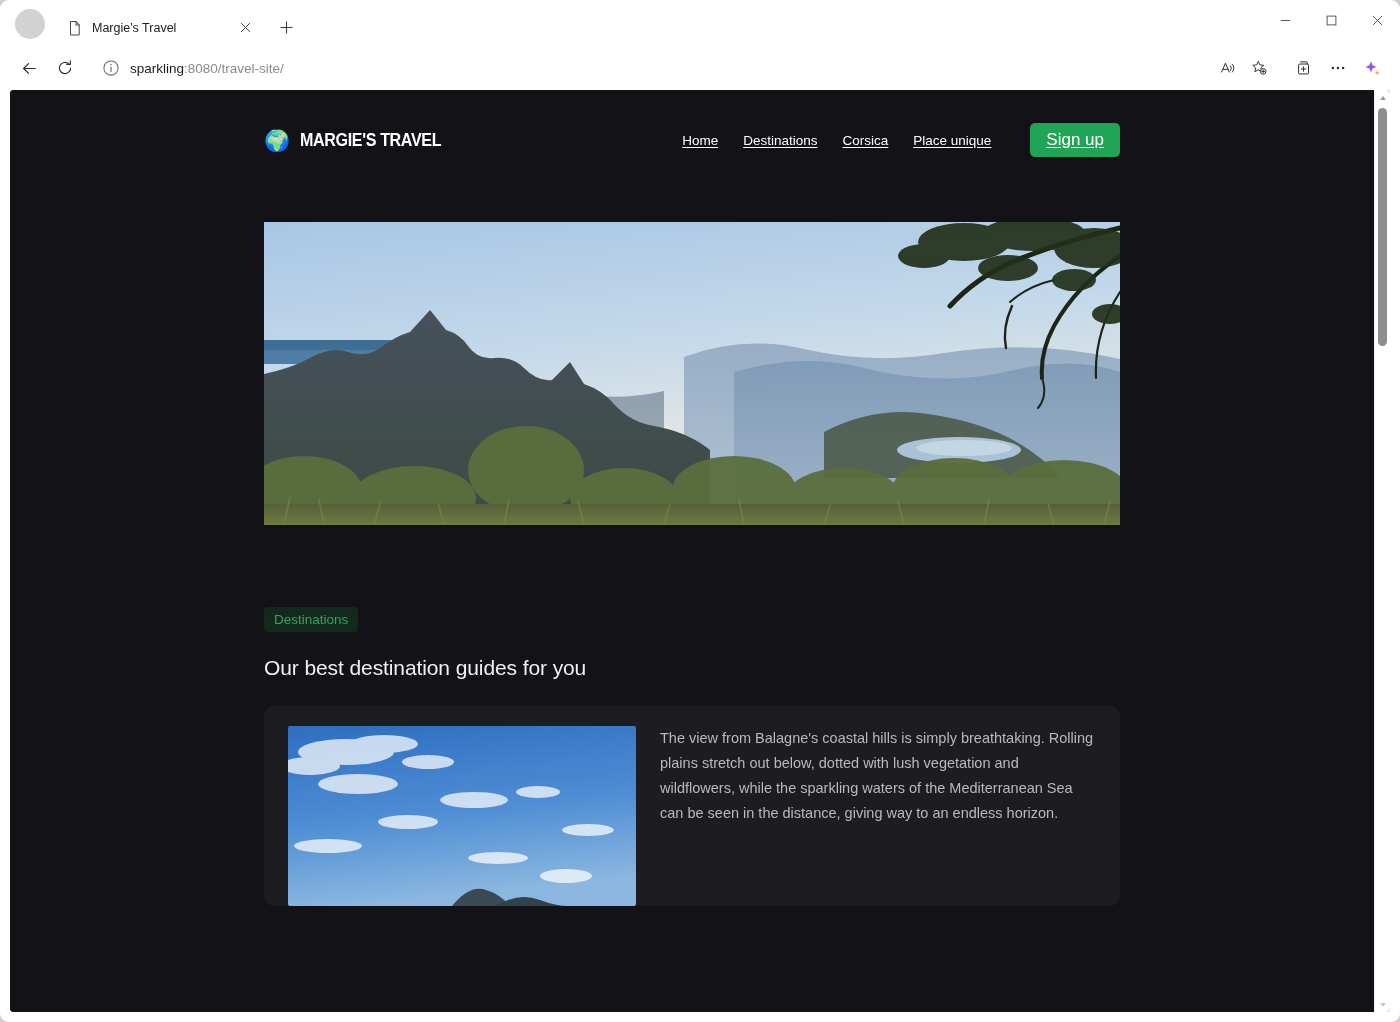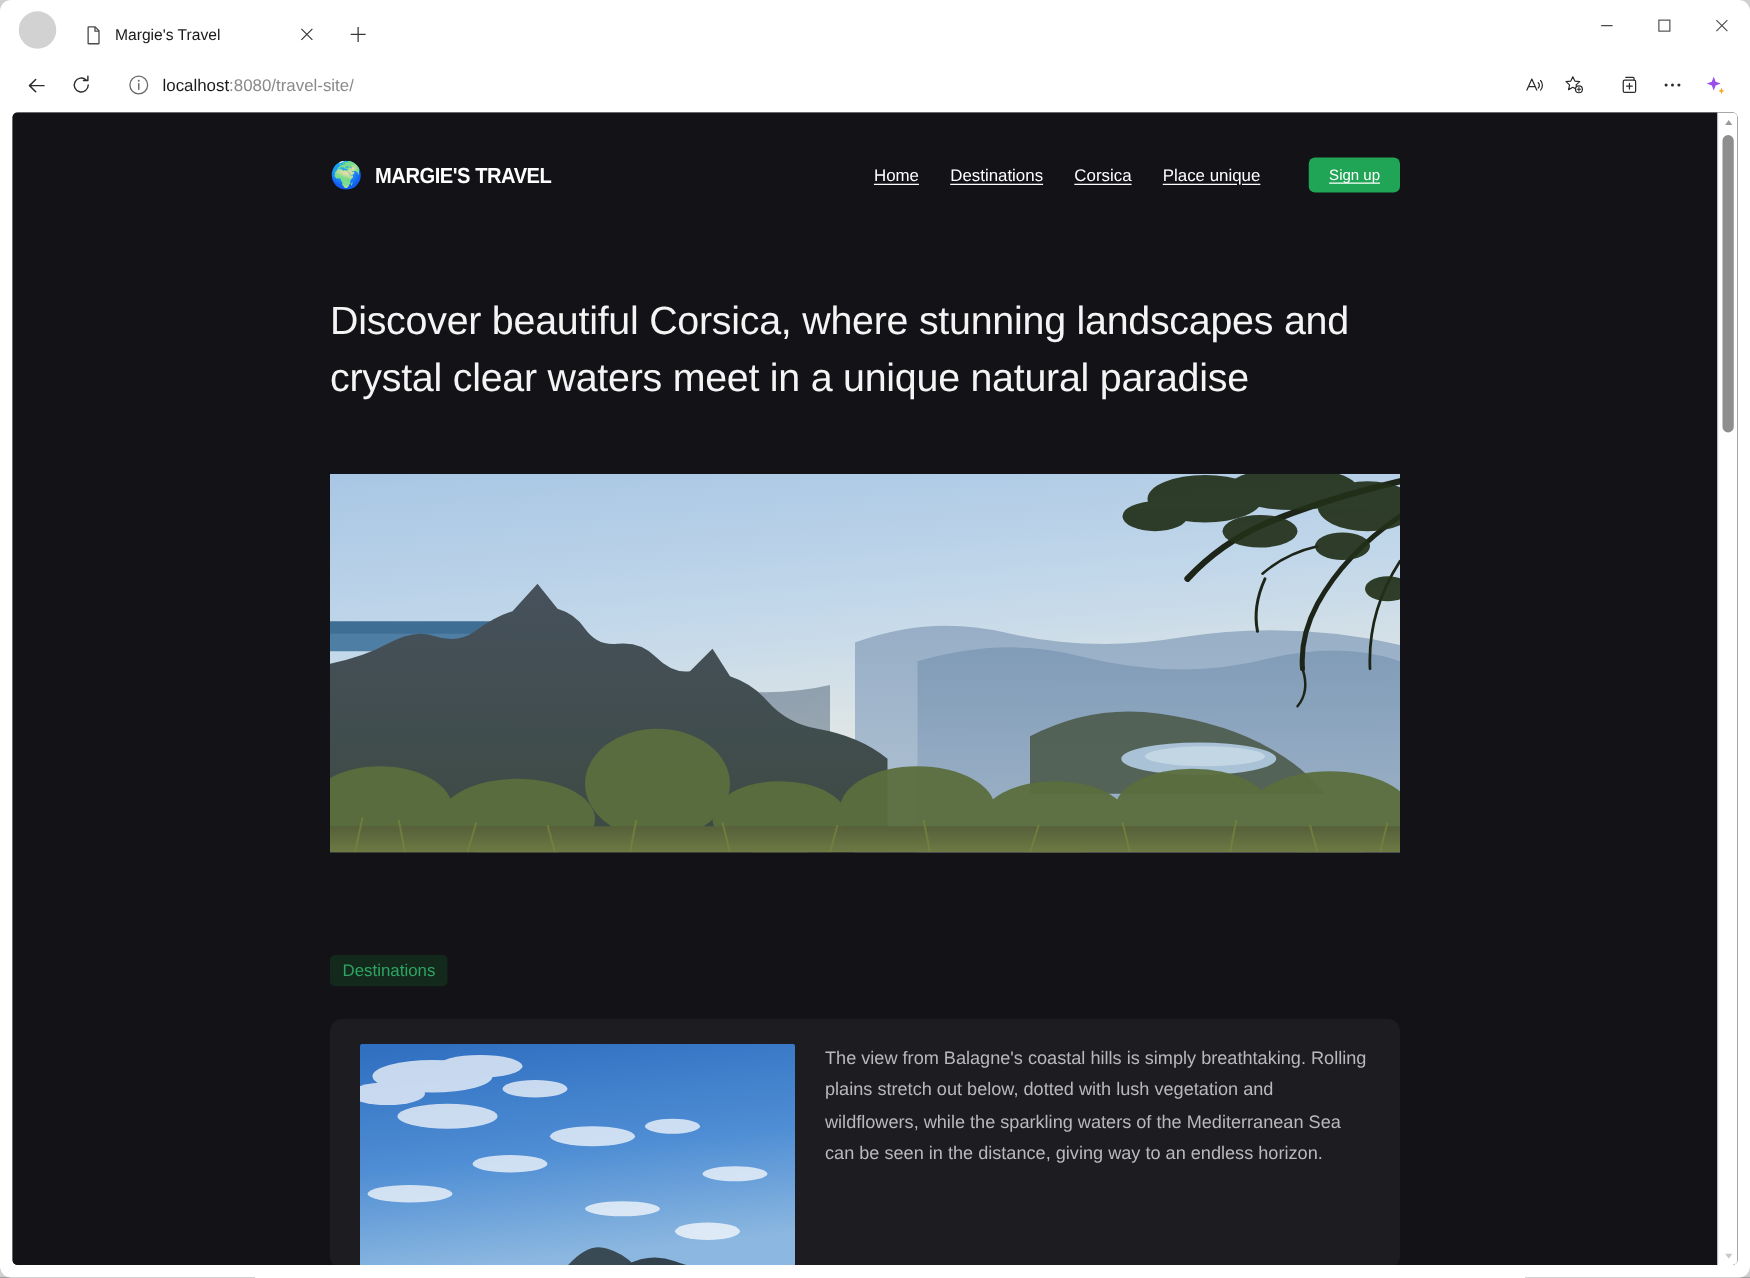--- a/index.html
+++ b/index.html
@@ -179,21 +179,21 @@
     color: #ffffff;
     font-size: 13.5px;
     text-decoration: underline;
     text-underline-offset: 2px;
     white-space: nowrap;
   }
   .signup-btn {
     margin-left: 14px;
     background: #20a455;
     color: #ffffff;
-    font-size: 12px;
+    font-size: 17px;
     padding: 7px 16px;
     border-radius: 5px;
     text-decoration: underline;
     text-underline-offset: 2px;
     white-space: nowrap;
   }
 
   .hero-title {
     color: #f4f4f4;
     font-size: 31.5px;
@@ -349,21 +349,21 @@
     </div>
 
     <div class="omnibox">
       <span class="info-icon">
         <svg viewBox="0 0 18 18" width="18" height="18">
           <circle cx="9" cy="9" r="7.1" stroke="#6b6b6b" stroke-width="1.05" fill="none"></circle>
           <path d="M9 8v4.4" stroke="#6b6b6b" stroke-width="1.15" stroke-linecap="round"></path>
           <circle cx="9" cy="5.6" r="0.78" fill="#6b6b6b"></circle>
         </svg>
       </span>
-      <span class="url"><span class="host">localhost</span><span>:8080/travel-site/</span></span>
+      <span class="url"><span class="host">sparkling</span><span>:8080/travel-site/</span></span>
 
       <span class="omnibox-actions">
         <span class="obtn">
           <svg viewBox="0 0 20 20" width="17" height="17">
             <path d="M3 14.2 7.6 3.8l4.6 10.4M4.6 11h6" stroke="#2b2b2b" stroke-width="1.15" fill="none" stroke-linecap="round" stroke-linejoin="round"></path>
             <path d="M13.6 7.1a4 4 0 0 1 0 5.2M15.8 5.2a6.6 6.6 0 0 1 0 9" stroke="#2b2b2b" stroke-width="1.15" fill="none" stroke-linecap="round"></path>
           </svg>
         </span>
         <span class="obtn">
           <svg viewBox="0 0 20 20" width="18" height="18">
@@ -414,21 +414,20 @@
           <div class="site-nav">
             <a class="nav-link">Home</a>
             <a class="nav-link">Destinations</a>
             <a class="nav-link">Corsica</a>
             <a class="nav-link">Place unique</a>
             <a class="signup-btn">Sign up</a>
           </div>
         </div>
 
         
-        <h1 class="hero-title">Discover beautiful Corsica, where stunning landscapes and crystal clear waters meet in a unique natural paradise</h1>
 
         
         <div class="hero-figure">
           <svg viewBox="0 0 856 303" preserveAspectRatio="none">
             <defs>
               <linearGradient id="sky" x1="0" y1="0" x2="0.25" y2="1">
                 <stop offset="0" stop-color="#a8c6e4"></stop>
                 <stop offset="0.45" stop-color="#c3d8ea"></stop>
                 <stop offset="0.8" stop-color="#e2e7e4"></stop>
                 <stop offset="1" stop-color="#eceadf"></stop>
@@ -501,20 +500,21 @@
               <ellipse cx="660" cy="34" rx="26" ry="12"></ellipse>
               <ellipse cx="744" cy="46" rx="30" ry="13"></ellipse>
               <ellipse cx="810" cy="58" rx="22" ry="11"></ellipse>
               <ellipse cx="846" cy="92" rx="18" ry="10"></ellipse>
             </g>
           </svg>
         </div>
 
         
         <span class="badge">Destinations</span>
+        <h2 class="section-title">Our best destination guides for you</h2>
 
         <div class="guide-card">
           <div class="card-body">
             <div class="card-image">
               <svg viewBox="0 0 348 180" preserveAspectRatio="none">
                 <defs>
                   <linearGradient id="csky" x1="0" y1="0" x2="0.2" y2="1">
                     <stop offset="0" stop-color="#2f6ec0"></stop>
                     <stop offset="0.55" stop-color="#4f8ed4"></stop>
                     <stop offset="1" stop-color="#8bb7e0"></stop>

